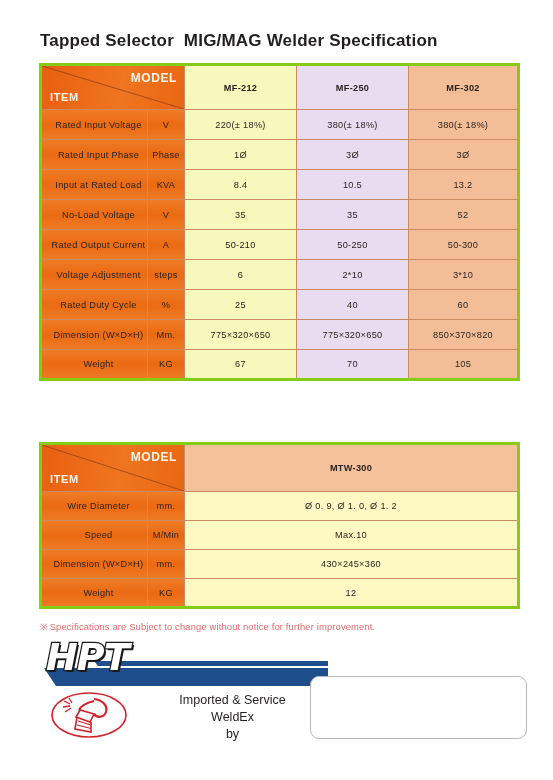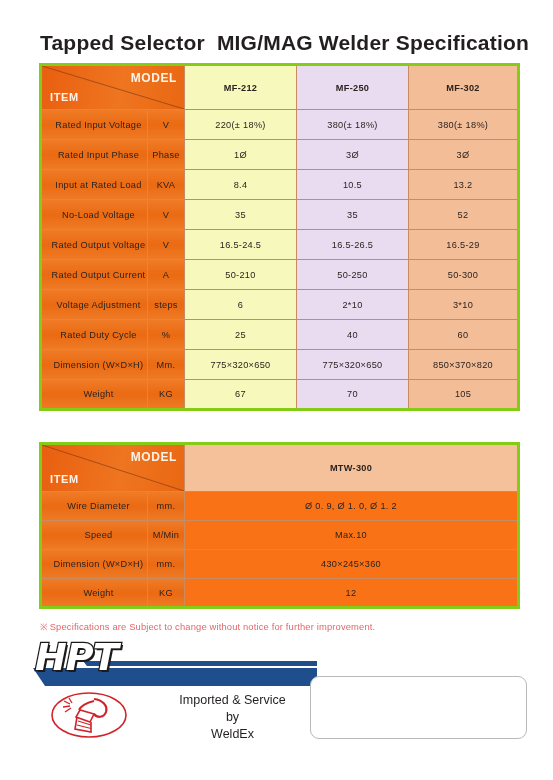--- a/index.html
+++ b/index.html
@@ -14,21 +14,21 @@
     font-family: "Liberation Sans", sans-serif;
     color: #231f20;
     overflow: hidden;
   }
 
   
   .page-title {
     position: absolute;
     left: 40px;
     top: 31px;
-    font-size: 21px;
+    font-size: 17px;
     font-weight: bold;
     letter-spacing: 0.2px;
     color: #231f20;
     white-space: pre;
   }
 
   
   .spec-table {
     position: absolute;
     border-collapse: collapse;
@@ -103,21 +103,21 @@
     letter-spacing: 0.25px;
   }
 
   
   .col-a { background: #f7f8bb; }
   .col-b { background: #e9dcf1; }
   .col-c { background: #f3bd98; }
 
   
   .col-single {
-    background: #f97316;
+    background: #fef9c3;
     font-size: 9.4px;
   }
   .hdr-single {
     background: #f5c19b;
     font-size: 15px;
     font-weight: bold;
     letter-spacing: 1.2px;
     color: #2b2320;
   }
 
@@ -132,21 +132,21 @@
     white-space: nowrap;
   }
   .footnote .mark {
     font-size: 9px;
     margin-right: 2px;
   }
 
   
   .logo-block {
     position: absolute;
-    left: 27px;
+    left: 38px;
     top: 638px;
     width: 290px;
     height: 56px;
   }
   .logo-banner {
     position: absolute;
     left: 0;
     top: 0;
     width: 290px;
     height: 56px;
@@ -243,27 +243,20 @@
         <td class="col-b">10.5</td>
         <td class="col-c">13.2</td>
       </tr>
       <tr style="height: 30px; padding-left: 48px;">
         <td class="cell-item">No-Load  Voltage</td>
         <td class="cell-unit">V</td>
         <td class="col-a">35</td>
         <td class="col-b">35</td>
         <td class="col-c">52</td>
       </tr>
-      <tr style="height: 30px;">
-        <td class="cell-item">Rated Output Voltage</td>
-        <td class="cell-unit">V</td>
-        <td class="col-a">16.5-24.5</td>
-        <td class="col-b">16.5-26.5</td>
-        <td class="col-c">16.5-29</td>
-      </tr>
       <tr style="height: 30px; margin-left: 27px;">
         <td class="cell-item">Rated Output Current</td>
         <td class="cell-unit">A</td>
         <td class="col-a">50-210</td>
         <td class="col-b">50-250</td>
         <td class="col-c">50-300</td>
       </tr>
       <tr style="height: 30px;">
         <td class="cell-item">Voltage  Adjustment</td>
         <td class="cell-unit">steps</td>
@@ -358,17 +351,17 @@
   <g stroke="#d2232a" stroke-width="1.3">
     <line x1="20" y1="13" x2="14" y2="10"></line>
     <line x1="20" y1="15" x2="13" y2="16"></line>
     <line x1="21" y1="17" x2="15" y2="21"></line>
     <line x1="22" y1="12" x2="19" y2="7"></line>
   </g>
 </svg>
 
 <div class="imported-text">
   <div>Imported &amp; Service</div>
+  <div>WeldEx</div>
   <div>by</div>
-  <div>WeldEx</div>
 </div>
 
 <div class="blank-box"></div>
 
 </body></html>

